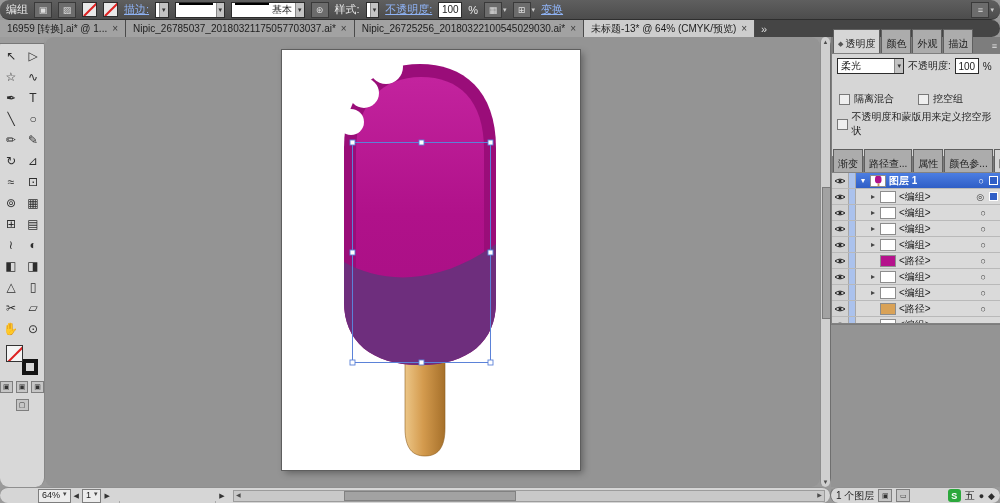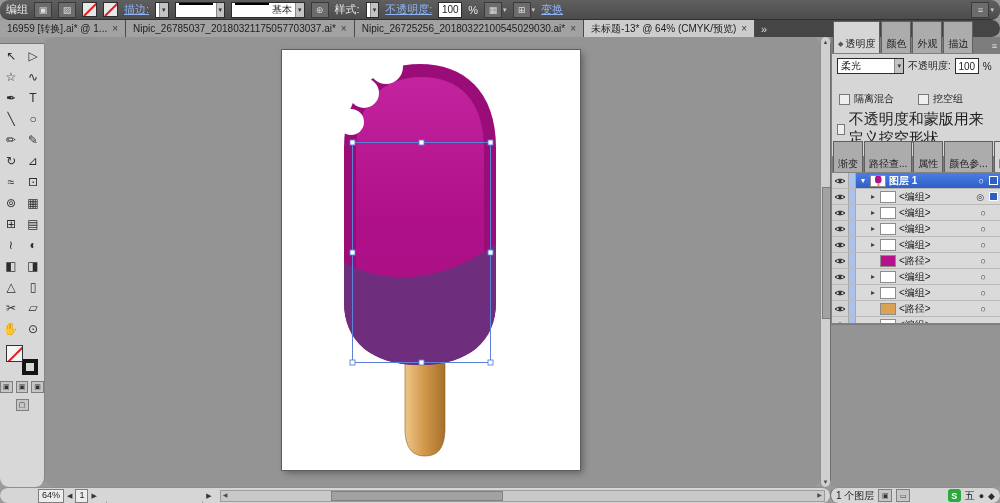--- a/index.html
+++ b/index.html
@@ -52,39 +52,39 @@
   #artboard{position:absolute;left:237px;top:13px;width:298px;height:420px;background:#fff;
             outline:1px solid #5e5e5e;box-shadow:3px 3px 7px rgba(0,0,0,.35);}
   #vscroll{left:820px;top:37px;width:10px;height:450px;background:#cfcfcf;border-left:1px solid #8d8d8d;box-sizing:border-box;}
   .vthumb{position:absolute;left:1px;top:150px;width:7px;height:130px;background:#a2a2a2;border:1px solid #7b7b7b;}
   .scr-ar{position:absolute;left:0;width:9px;height:10px;font-size:6px;display:flex;align-items:center;justify-content:center;color:#4c4c4c;}
 
   
   #rightpanel{left:830px;top:37px;width:170px;height:450px;background:#9b9b9b;border-left:1px solid #6f6f6f;box-sizing:border-box;}
   .ptabs{position:absolute;left:0;width:170px;height:16px;background:#7d7d7d;display:flex;align-items:flex-end;
          padding-left:2px;gap:1px;box-sizing:border-box;}
-  .ptab{background:#acacac;color:#222;font-size:10px;padding:15px 4px 2px;border:1px solid #5f5f5f;border-bottom:none;
+  .ptab{background:#acacac;color:#222;font-size:10px;padding:7px 4px 2px;border:1px solid #5f5f5f;border-bottom:none;
         display:flex;align-items:center;gap:2px;white-space:nowrap;}
   .ptab.active{background:#d6d6d6;}
   .ptab-ic{font-size:7px;color:#555;}
   .pmenu{margin-left:auto;color:#e3e3e3;font-size:9px;padding:0 4px 2px;}
 
   #tpanel{position:absolute;left:0;top:16px;width:170px;height:104px;background:#d6d6d6;
           border:1px solid #7f7f7f;box-sizing:border-box;padding-top:4px;}
   .tp-row1{display:flex;align-items:center;gap:4px;padding:0 5px;}
   .lbl10{font-size:10px;color:#1d1d1d;}
   .tp-row2{display:flex;margin-top:5px;padding-left:7px;}
   .mask-thumb{width:40px;height:40px;background:#fff;border:1px solid #555;}
   .tp-cbcol{display:flex;flex-direction:column;gap:4px;margin-left:36px;margin-top:3px;}
   .cblab{display:flex;align-items:center;gap:4px;font-size:10px;color:#1d1d1d;}
   .cblab.dis{color:#8d8d8d;}
   .cb{width:9px;height:9px;background:#efefef;border:1px solid #787878;display:inline-block;}
   .tp-row3{display:flex;gap:24px;margin-top:18px;padding:0 7px;}
   .tp-row4{margin-top:4px;padding:0 5px;}
-  .tp-row4 .cblab{font-size:15px;}
+  .tp-row4 .cblab{font-size:10px;}
 
   #tabs2{top:120px;}
   #layers{position:absolute;left:0;top:135px;width:170px;height:152px;background:#cfcfcf;
           border:1px solid #828282;box-sizing:border-box;overflow:hidden;}
   .lrow{height:15px;display:flex;align-items:stretch;border-bottom:1px solid #b9b9b9;background:#dadada;font-size:10px;}
   .eye{width:16px;display:flex;align-items:center;justify-content:center;border-right:1px solid #a8a8a8;background:#d2d2d2;flex:none;}
   .lockcol{width:6px;background:#abc2ed;border-right:1px solid #a8a8a8;flex:none;}
   .lcontent{flex:1;display:flex;align-items:center;padding:0 2px 0 3px;gap:3px;min-width:0;}
   .lrow.child .lcontent{padding-left:13px;}
   .lrow.sel .lcontent{background:linear-gradient(#4c7ee2,#2f5ec6);color:#fff;font-weight:bold;}
@@ -95,22 +95,22 @@
   .llabel{white-space:nowrap;overflow:hidden;text-overflow:ellipsis;}
   .ltarget{margin-left:auto;font-size:9px;color:#3a3a3a;flex:none;}
   .lrow.sel .ltarget{color:#fff;}
   .lbadge{width:7px;height:7px;background:#2f5ec6;border:1px solid #fff;flex:none;margin-left:2px;}
   .lbadgeph{width:9px;flex:none;}
   #dock-empty{position:absolute;left:0;top:287px;width:170px;height:163px;background:#949494;border-top:1px solid #7c7c7c;box-sizing:border-box;}
 
   
   #statusbar{left:0;top:487px;width:830px;height:16px;background:#d6d6d6;border-top:1px solid #8f8f8f;
              display:flex;align-items:center;font-size:10px;color:#222;box-sizing:border-box;}
-  .scombo{background:#ececec;border:1px solid #7e7e7e;height:12px;display:flex;align-items:flex-end;
-          padding:0 3px;gap:3px;font-size:9px;flex-direction:column;}
+  .scombo{background:#ececec;border:1px solid #7e7e7e;height:12px;display:flex;align-items:flex-start;
+          padding:0 3px;gap:3px;font-size:9px;}
   .scombo .dd{font-size:7px;color:#444;}
   .navic{font-size:7px;color:#333;margin:0 3px;}
   .undo{border-left:1px solid #aaa;border-right:1px solid #aaa;padding:0 8px;margin-left:6px;height:100%;
         display:flex;align-items:center;white-space:nowrap;margin-top:26px;}
   .hscroll{flex:1;height:10px;margin:0 5px;background:#c9c9c9;border:1px solid #9c9c9c;position:relative;}
   .hthumb{position:absolute;left:110px;top:0;width:170px;height:8px;background:#a2a2a2;border:1px solid #818181;}
   .hs-ar{position:absolute;top:0;width:9px;height:8px;font-size:6px;color:#4c4c4c;display:flex;align-items:center;justify-content:center;}
 
   #rfooter{left:830px;top:487px;width:170px;height:16px;background:#d6d6d6;border-top:1px solid #8f8f8f;
            border-left:1px solid #6f6f6f;display:flex;align-items:center;gap:4px;padding:0 5px;

